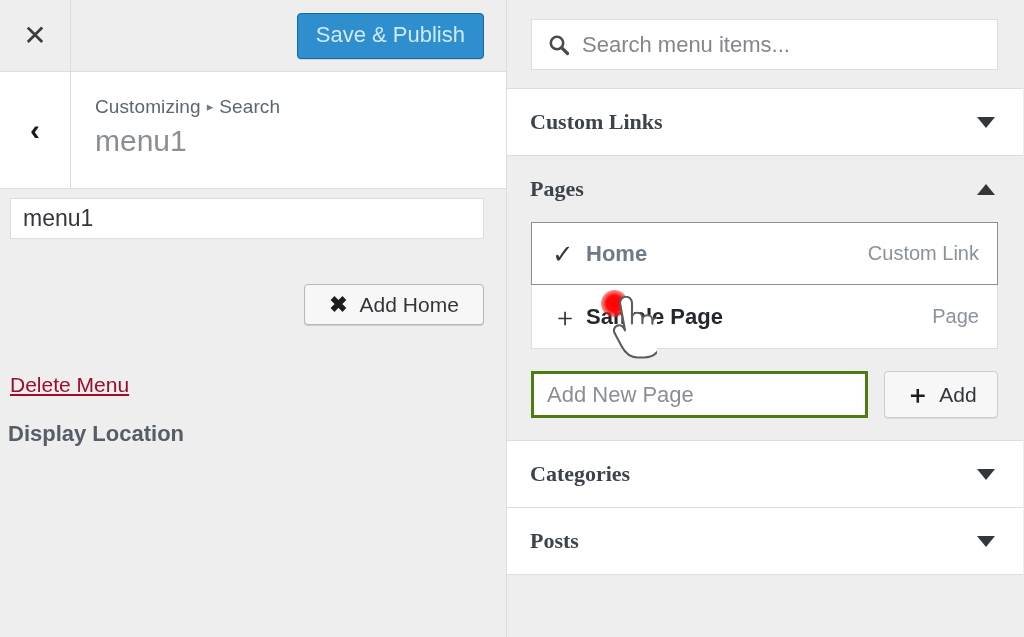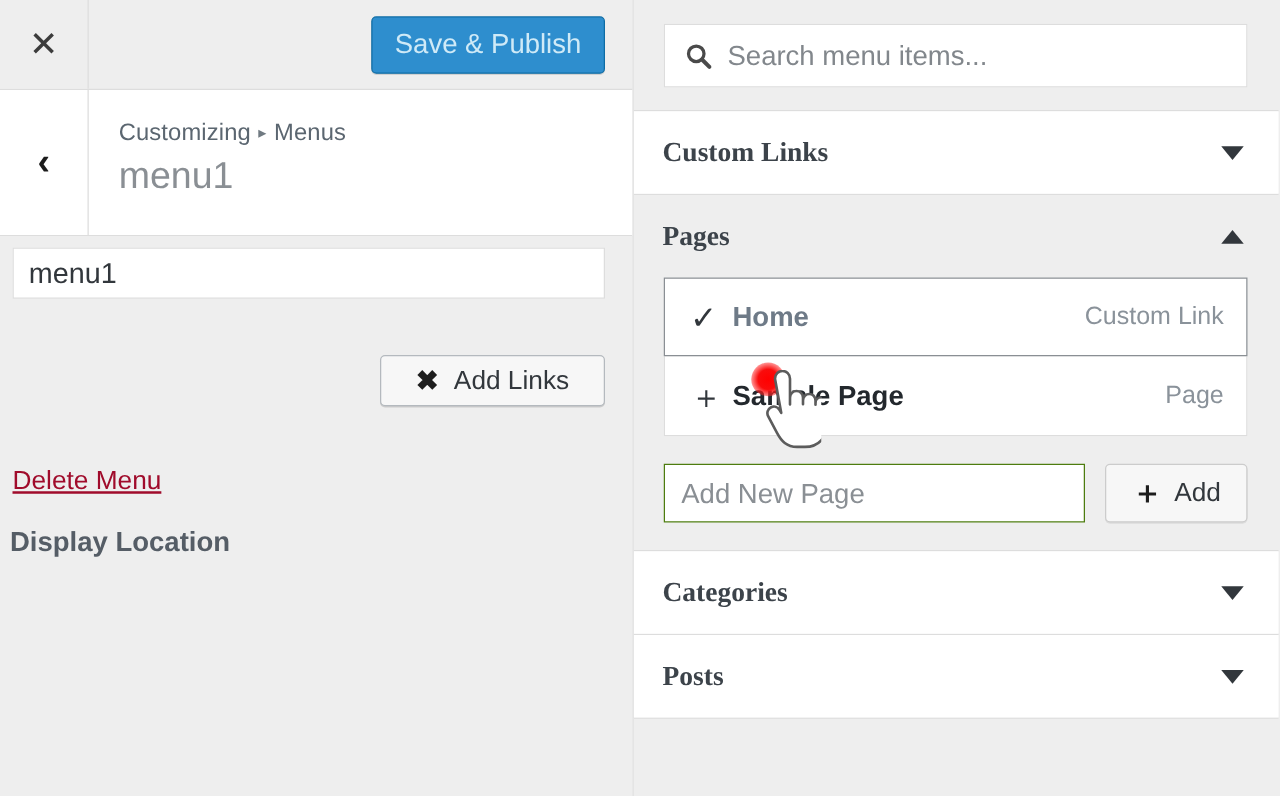--- a/index.html
+++ b/index.html
@@ -336,21 +336,21 @@
     display: flex;
     align-items: center;
     margin-top: 22px;
     gap: 16px;
   }
   .add-new-input {
     flex: 1;
     height: 47px;
     box-sizing: border-box;
     background: #ffffff;
-    border: 1px solid #4d7c0f;
+    border: 3px solid #4d7c0f;
     font-size: 22px;
     color: #6c7781;
     padding: 0 13px;
     font-family: "Liberation Sans", sans-serif;
     outline: none;
   }
   .add-new-input::placeholder { color: #8a8f94; opacity: 1; }
   .add-btn {
     width: 114px;
     height: 47px;
@@ -414,33 +414,33 @@
         <button class="save-btn">Save &amp; Publish</button>
       </div>
     </div>
 
     <div class="panel-title-bar">
       <div class="back-btn">
         <span class="glyph">‹</span>
       </div>
       <div class="title-texts">
         <div class="breadcrumb">
-          <span>Customizing</span><span class="sep">▸</span><span>Menus</span>
+          <span>Customizing</span><span class="sep">▸</span><span>Search</span>
         </div>
         <div class="panel-title">menu1</div>
       </div>
     </div>
 
     <div class="left-body">
 
       <input class="menu-name-input" type="text" value="menu1" style="">
 
       <div class="add-items-btn">
         <span class="x-glyph">✖</span>
-        <span>Add Links</span>
+        <span>Add Home</span>
       </div>
 
       <a class="delete-link">Delete Menu</a>
 
       <div class="display-location-title">Display Location</div>
 
     </div>
   </div>
 
   <div class="right-panel">

